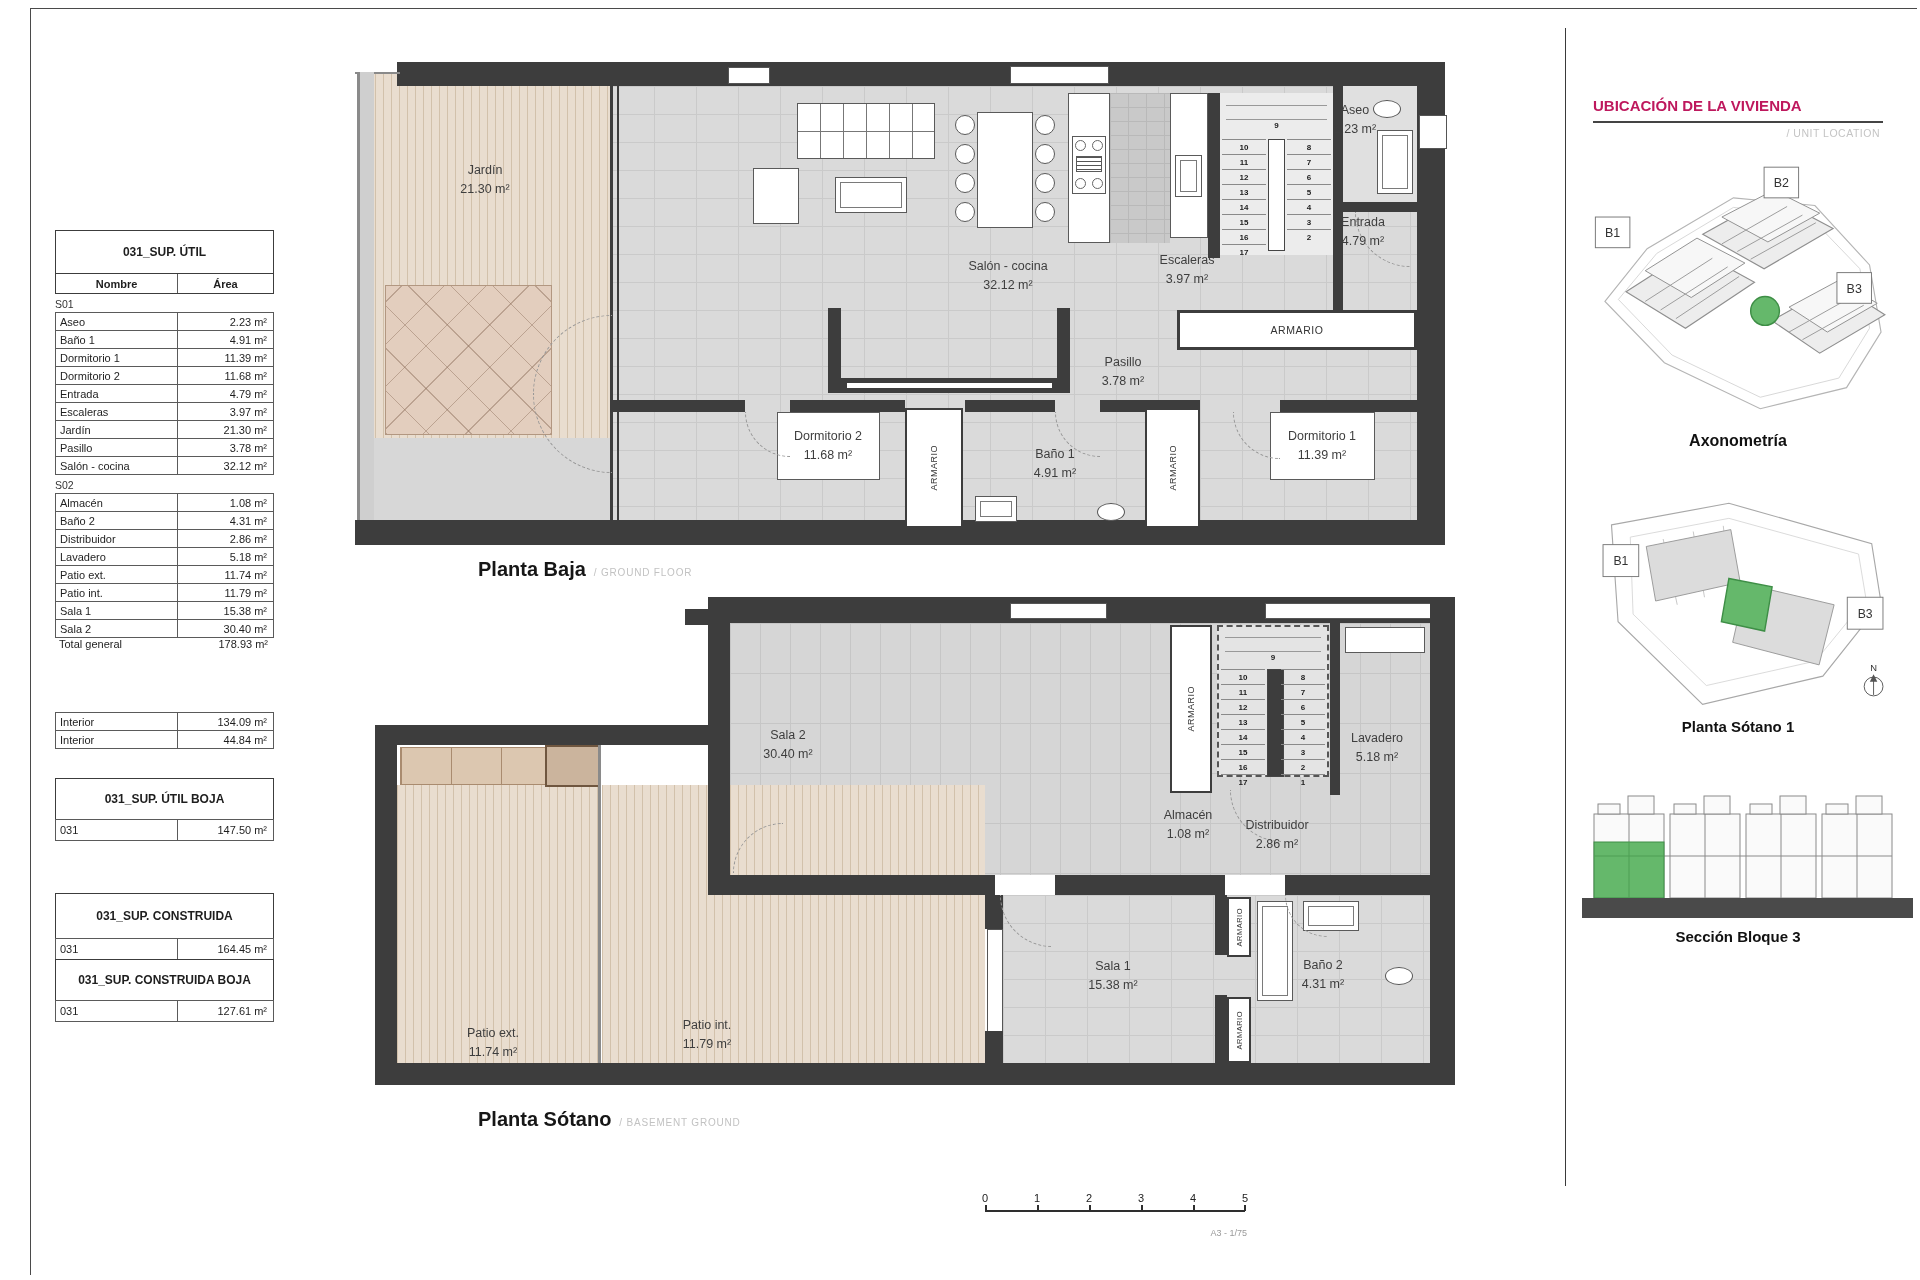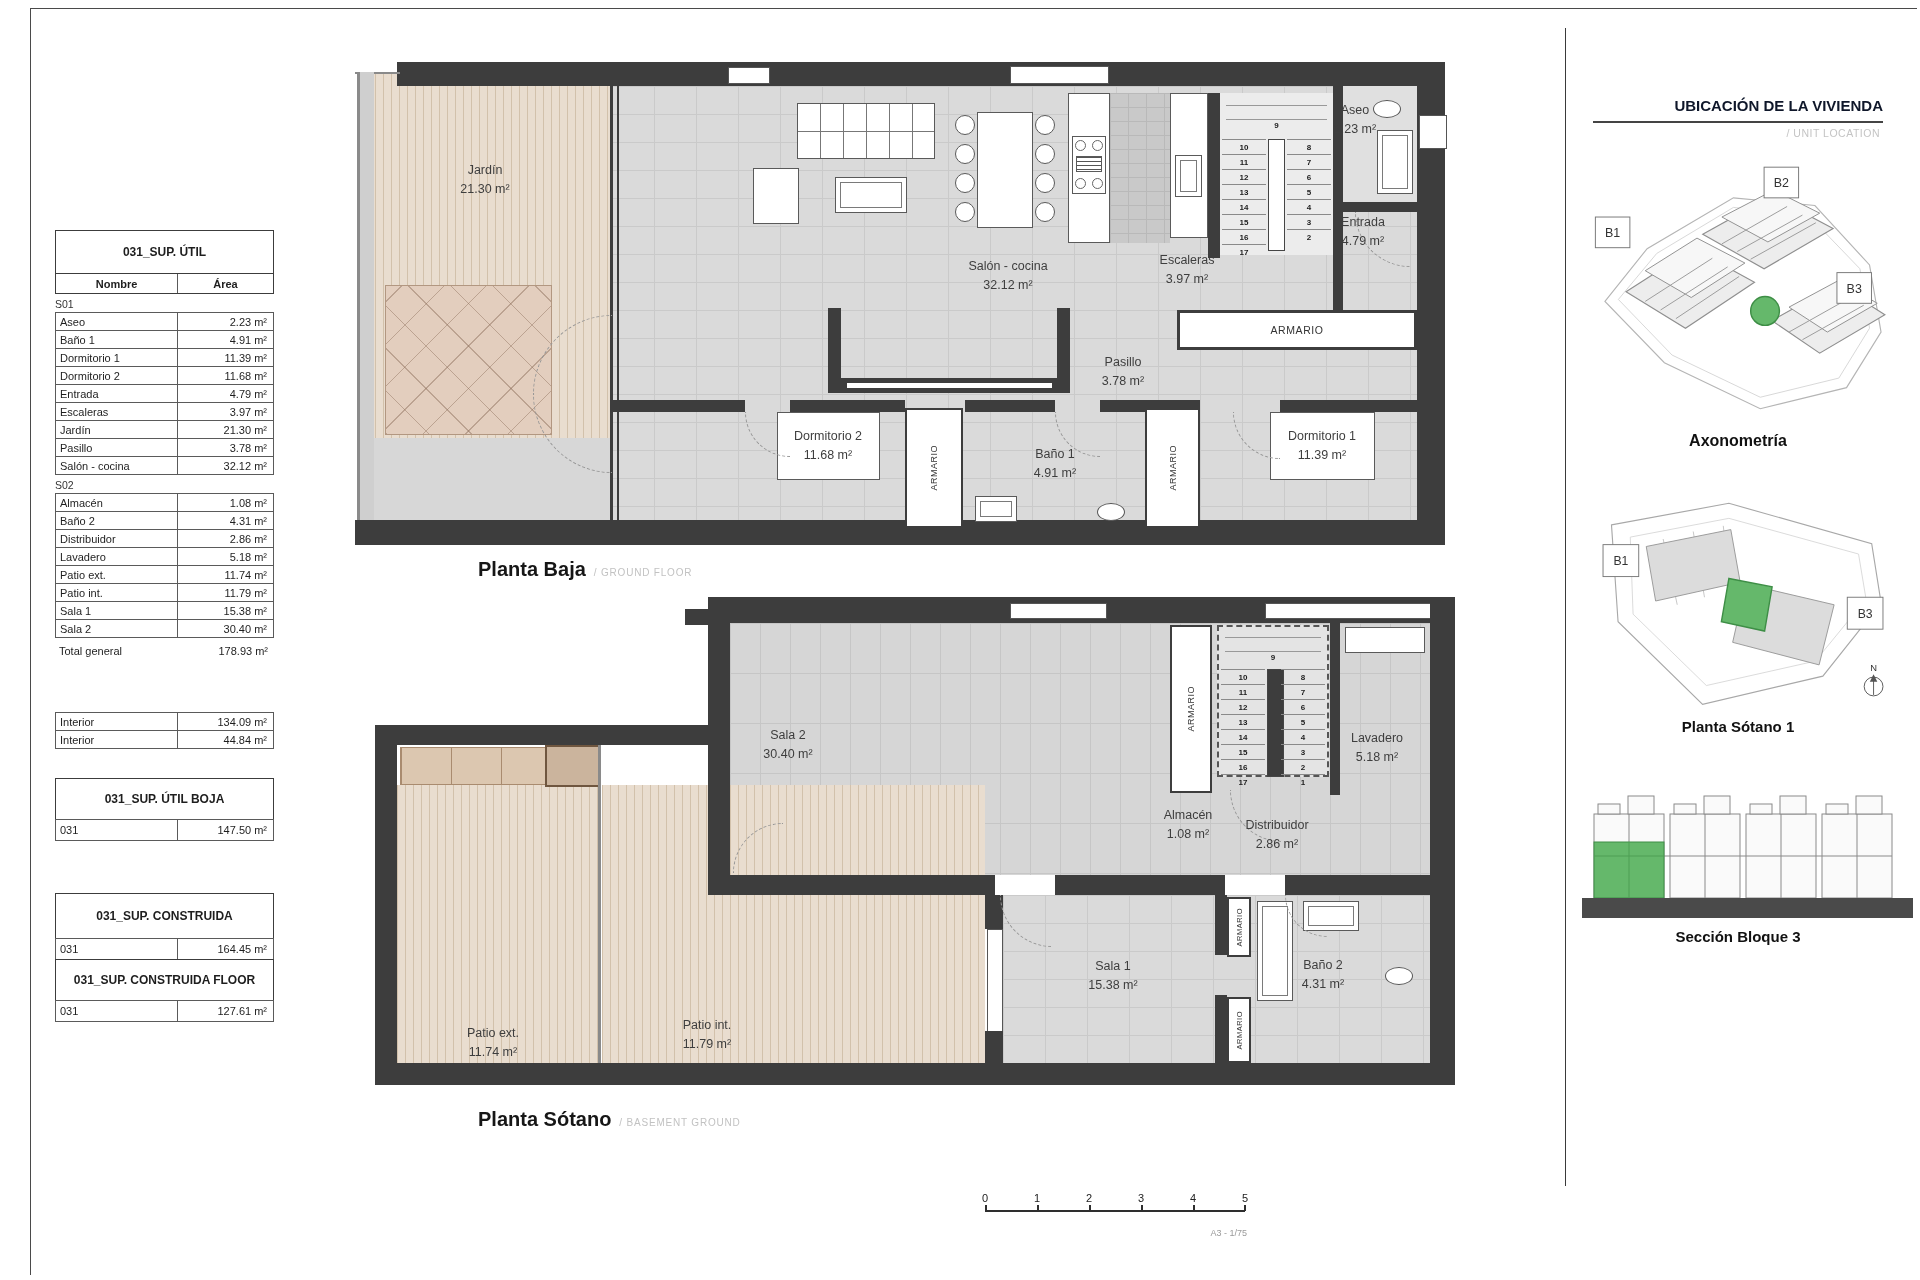--- a/index.html
+++ b/index.html
@@ -36,26 +36,26 @@
   .plan-sub{font-size:10px;font-weight:normal;color:#c2c2c2;letter-spacing:.8px;margin-left:8px;}
   
   .atable{position:absolute;left:55px;width:219px;font-size:11px;color:#1e1e1e;background:#fff;box-sizing:border-box;}
   .ttl{border:1.2px solid #3c3c3c;height:44px;display:flex;align-items:center;justify-content:center;font-weight:bold;font-size:12px;box-sizing:border-box;}
   .thead{border:1.2px solid #3c3c3c;border-top:none;display:flex;height:20px;box-sizing:border-box;font-weight:bold;}
   .thead span{display:flex;align-items:center;justify-content:center;}
   .tsec{height:19px;display:flex;align-items:center;font-size:10.5px;color:#333;}
   .trow{display:flex;border:1px solid #5a5a5a;margin-top:-1px;height:19px;box-sizing:border-box;align-items:stretch;}
   .tname{flex:0 0 122px;display:flex;align-items:center;padding-left:4px;border-right:1px solid #5a5a5a;box-sizing:border-box;}
   .tarea{flex:1;display:flex;align-items:center;justify-content:flex-end;padding-right:6px;text-align:right;}
-  .trow-free{display:flex;height:19px;align-items:flex-end;}
+  .trow-free{display:flex;height:19px;align-items:flex-start;}
   .trow-free .fn{flex:0 0 122px;padding-left:4px;}
   .trow-free .fa{flex:1;text-align:right;padding-right:6px;}
   
   .divider{position:absolute;left:1565px;top:28px;width:1px;height:1158px;background:#3a3a3a;}
-  .loc-header{position:absolute;left:1593px;top:97px;width:290px;text-align:right;font-weight:bold;font-size:15px;color:#0f172a;}
+  .loc-header{position:absolute;left:1593px;top:97px;width:290px;text-align:left;font-weight:bold;font-size:15px;color:#be185d;}
   .loc-rule{position:absolute;left:1593px;top:121px;width:290px;height:2px;background:#444;}
   .loc-sub{position:absolute;left:1593px;top:127px;width:287px;text-align:right;font-size:10.5px;color:#c4c4c4;letter-spacing:.5px;}
   .caption{position:absolute;width:290px;left:1593px;text-align:center;font-weight:bold;font-size:16px;color:#111;}
   
   .scalebar{position:absolute;left:985px;top:1192px;width:262px;height:46px;font-size:11px;color:#222;}
   .scalebar .num{position:absolute;top:0;transform:translateX(-50%);}
   .scalebar .line{position:absolute;top:18px;left:0;width:260px;height:2px;background:#2e2e2e;}
   .scalebar .tick{position:absolute;top:13px;width:2px;height:6px;background:#2e2e2e;}
   .scalebar .note{position:absolute;top:28px;right:0;font-size:9px;color:#9a9a9a;margin-top:8px;}
   svg text{font-family:"Liberation Sans",sans-serif;}
@@ -166,21 +166,21 @@
         <span class="tarea">147.50 m²</span>
       </div>
   </div>
 
   <div class="atable" style="top:893px">
     <div class="ttl" style="height:46px">031_SUP. CONSTRUIDA</div>
     <div class="trow" style="height:22px">
         <span class="tname">031</span>
         <span class="tarea">164.45 m²</span>
       </div>
-    <div class="ttl" style="height:42px;margin-top:-1px">031_SUP. CONSTRUIDA FLOOR</div>
+    <div class="ttl" style="height:42px;margin-top:-1px">031_SUP. CONSTRUIDA BOJA</div>
     <div class="trow" style="height:22px">
         <span class="tname">031</span>
         <span class="tarea">127.61 m²</span>
       </div>
   </div>
 
   <div class="abs" style="left:355px;top:60px;width:1090px;height:485px">
 
     <div class="deck" style="left:4px;top:14px;width:253px;height:446px"></div>
     <div class="abs" style="left:4px;top:378px;width:253px;height:82px;background:#d7d7d7"></div>

